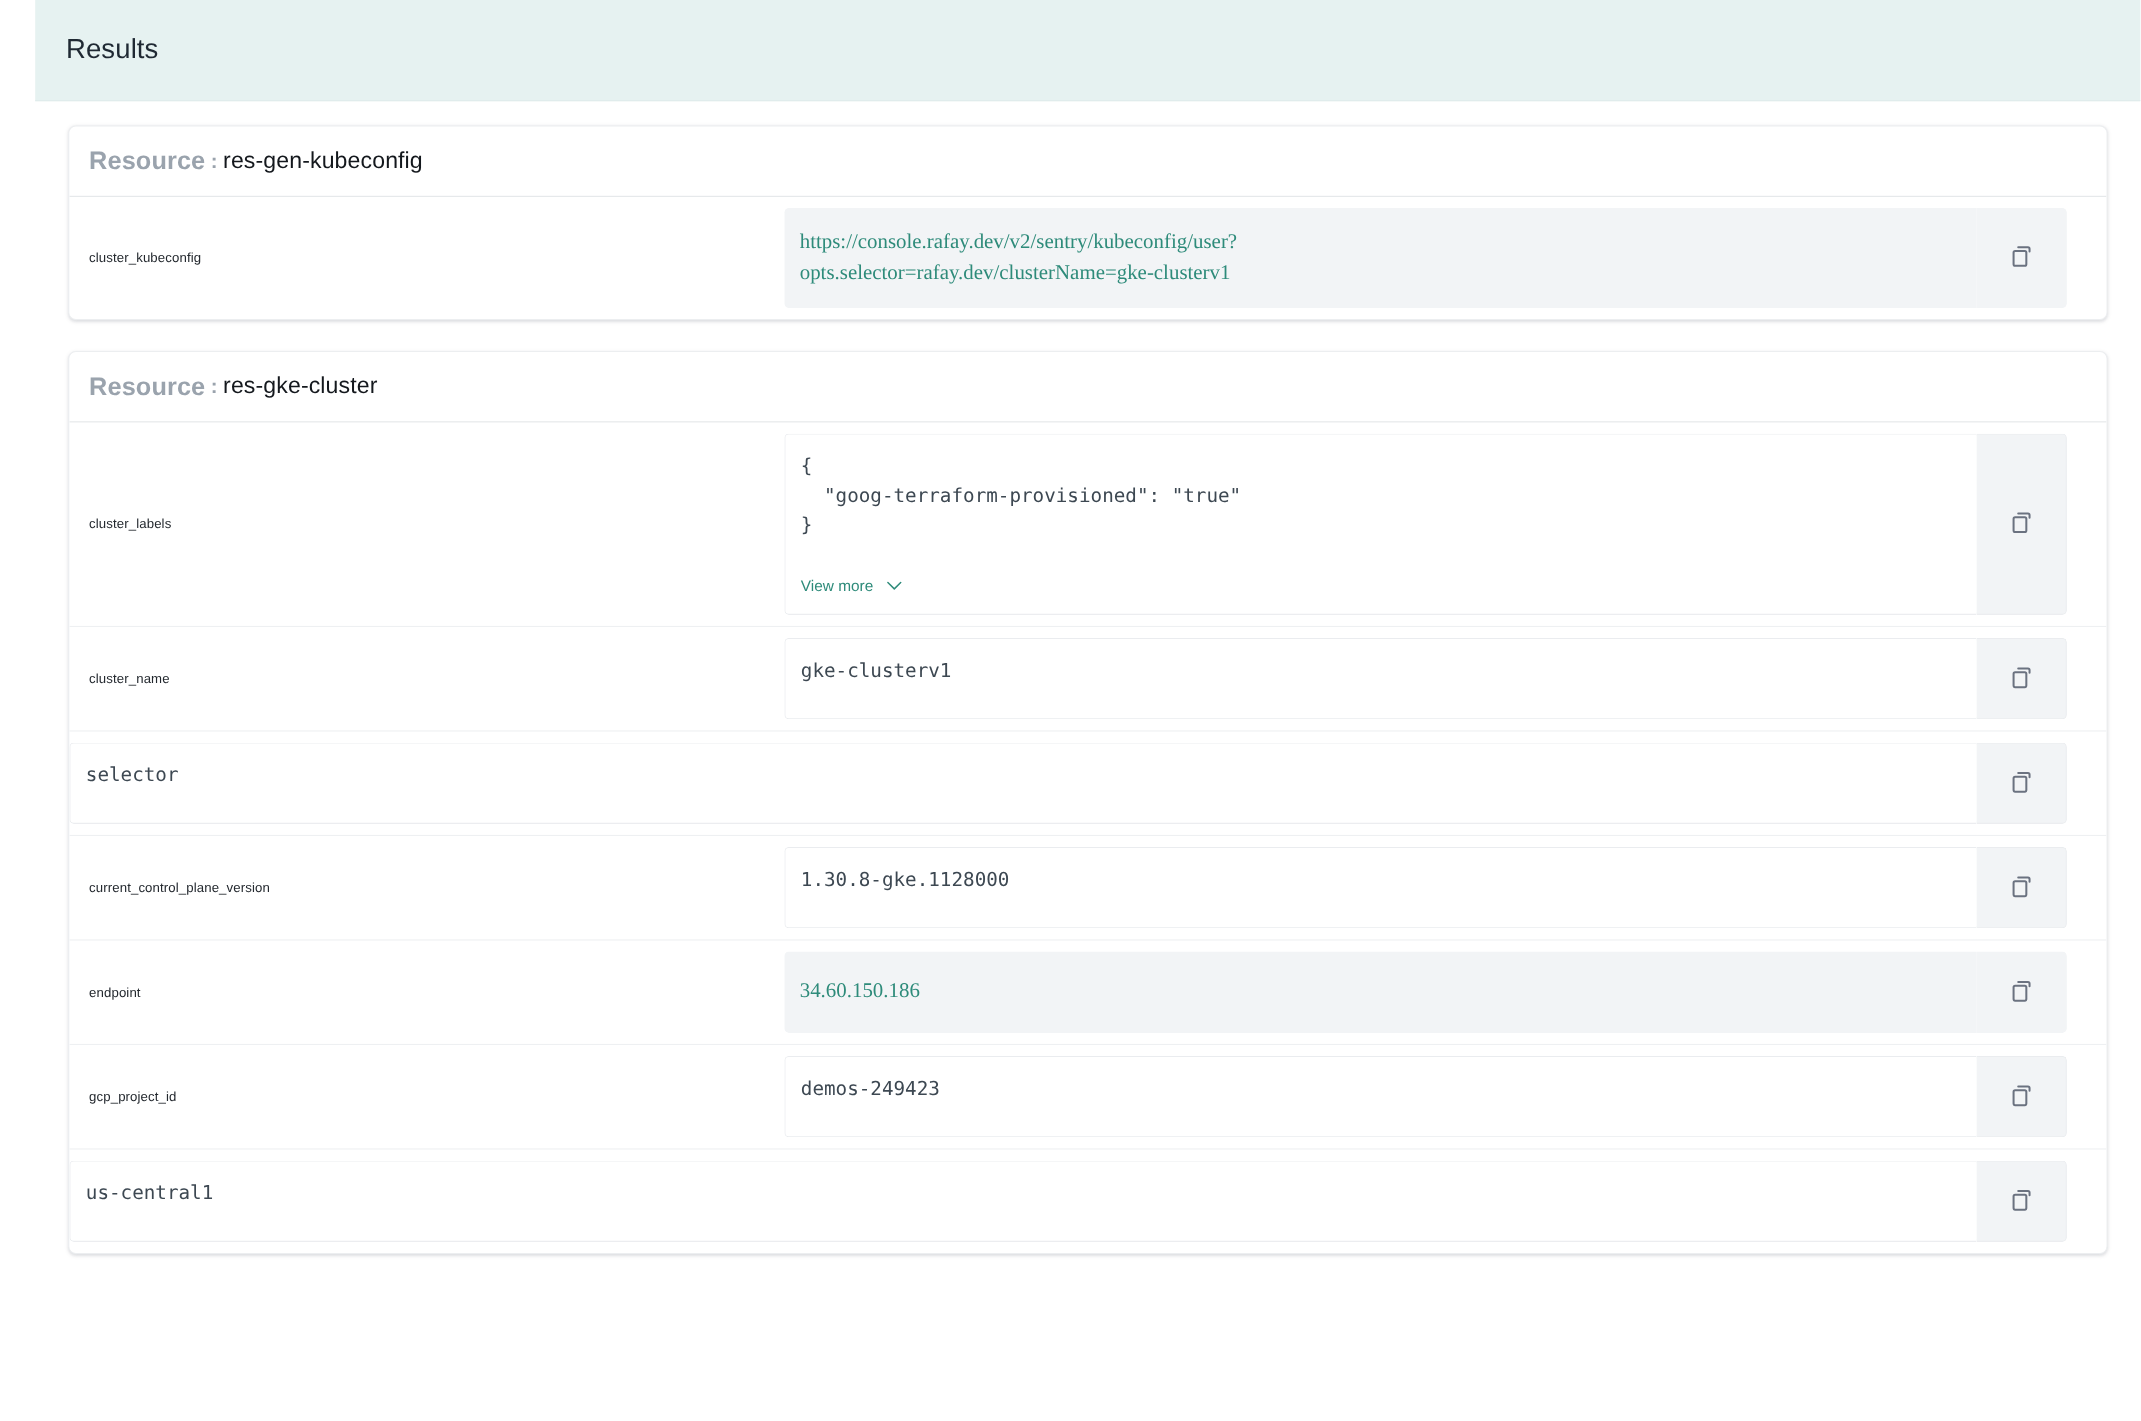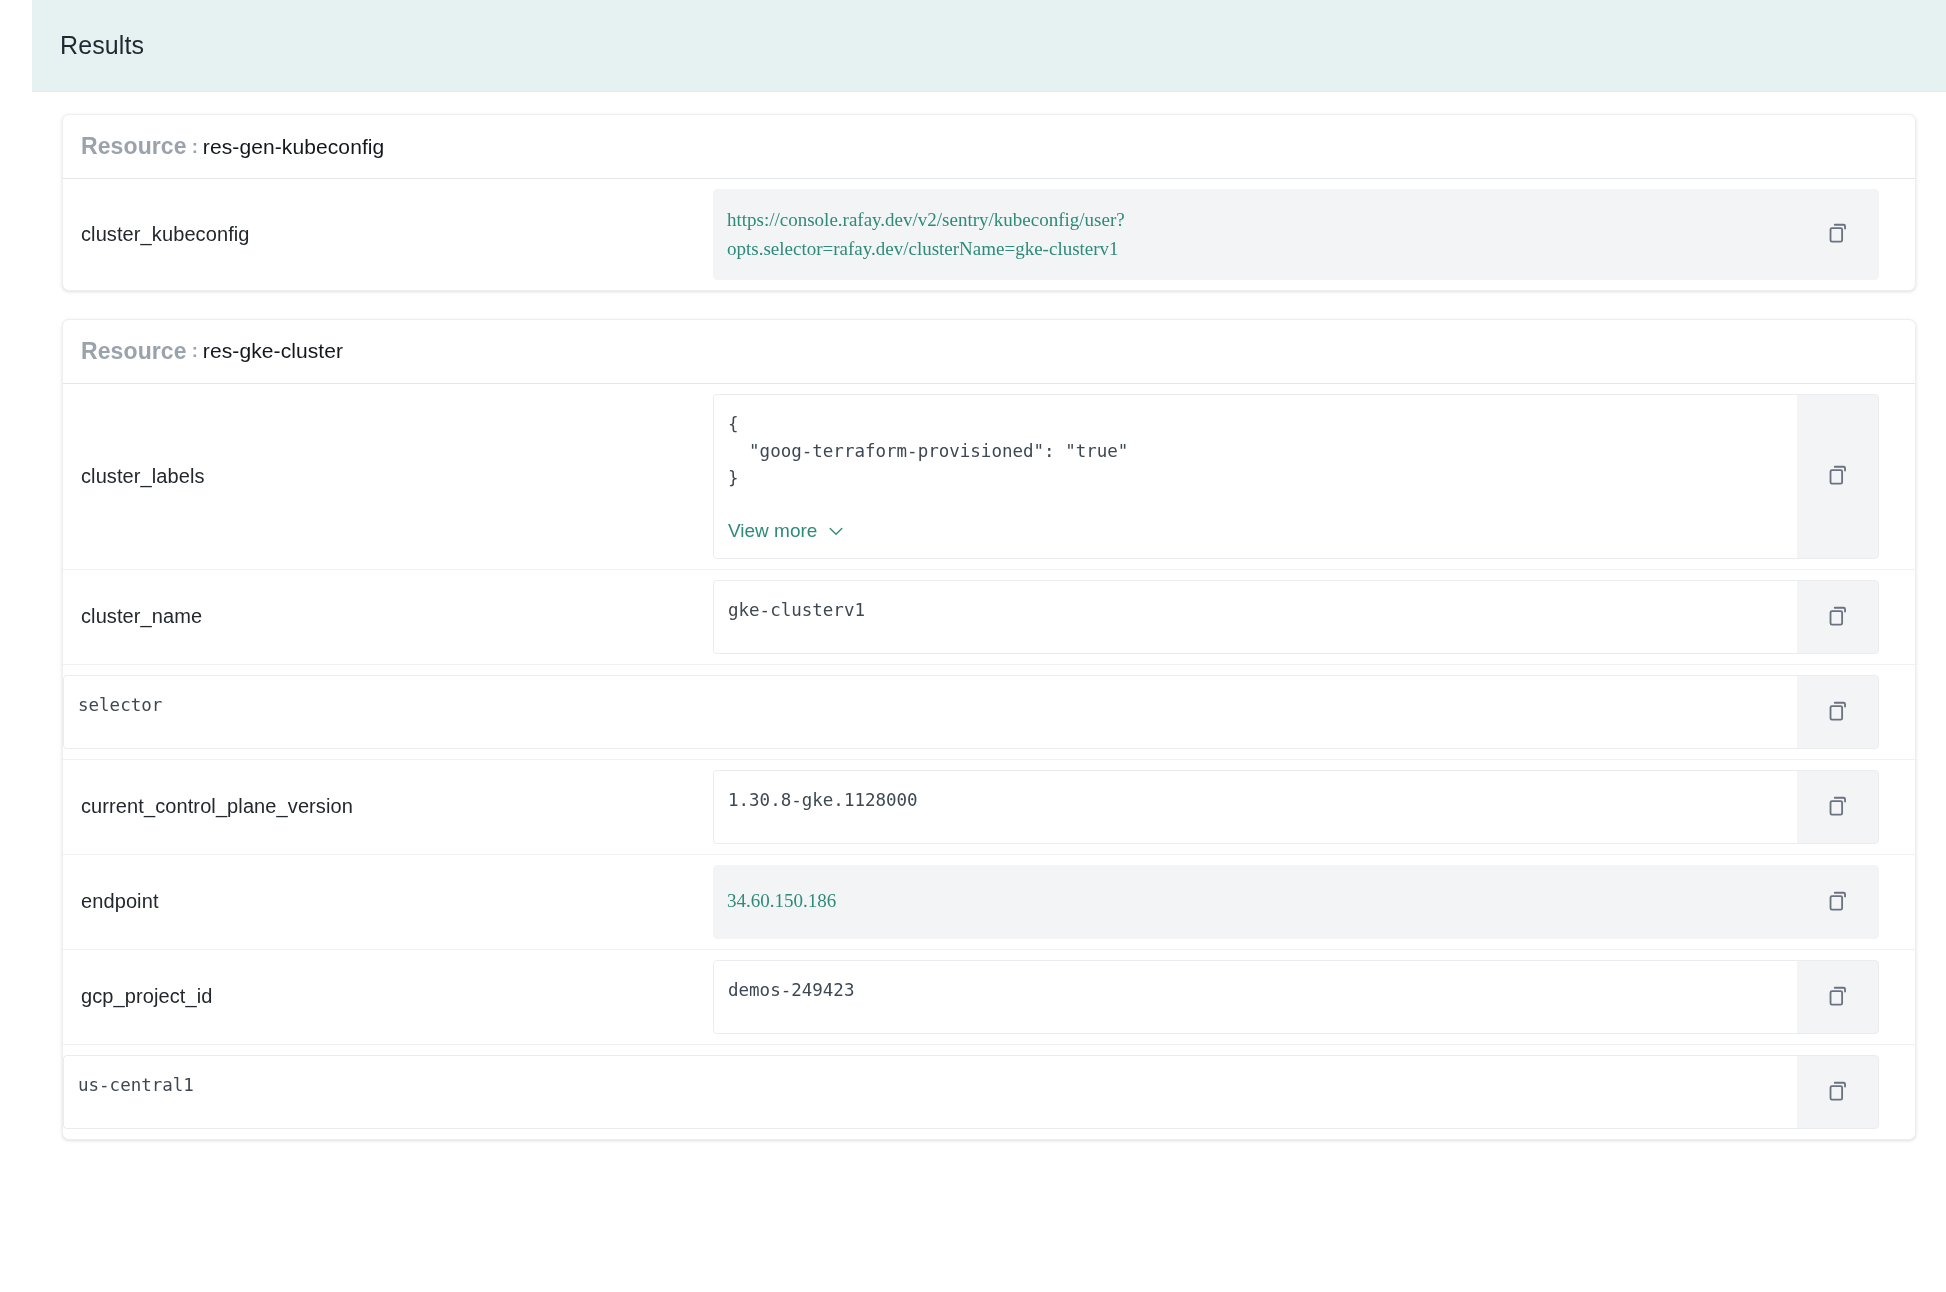--- a/index.html
+++ b/index.html
@@ -86,21 +86,21 @@
   .prop-row:last-child { border-bottom: none; }
 
   .prop-label-cell {
     width: 650px;
     flex: none;
     display: flex;
     align-items: center;
     padding-left: 18px;
   }
   .prop-label {
-    font-size: 20px;
+    font-size: 12px;
     color: #23282e;
     font-weight: 400;
     letter-spacing: .1px;
     text-align: right;
   }
 
   .prop-value-cell {
     flex: 1 1 auto;
     display: flex;
     align-items: center;
@@ -184,21 +184,21 @@
     display: flex;
     flex-direction: column;
     justify-content: space-between;
   }
 
   .view-more {
     display: inline-flex;
     align-items: center;
     gap: 9px;
     color: #2e8b7a;
-    font-size: 19px;
+    font-size: 14px;
     font-family: "Liberation Sans", sans-serif;
     cursor: pointer;
     margin-top: 26px;
   }
   .chevron { display: block; }
 </style>
 </head>
 <body>
 
 <div class="page">

